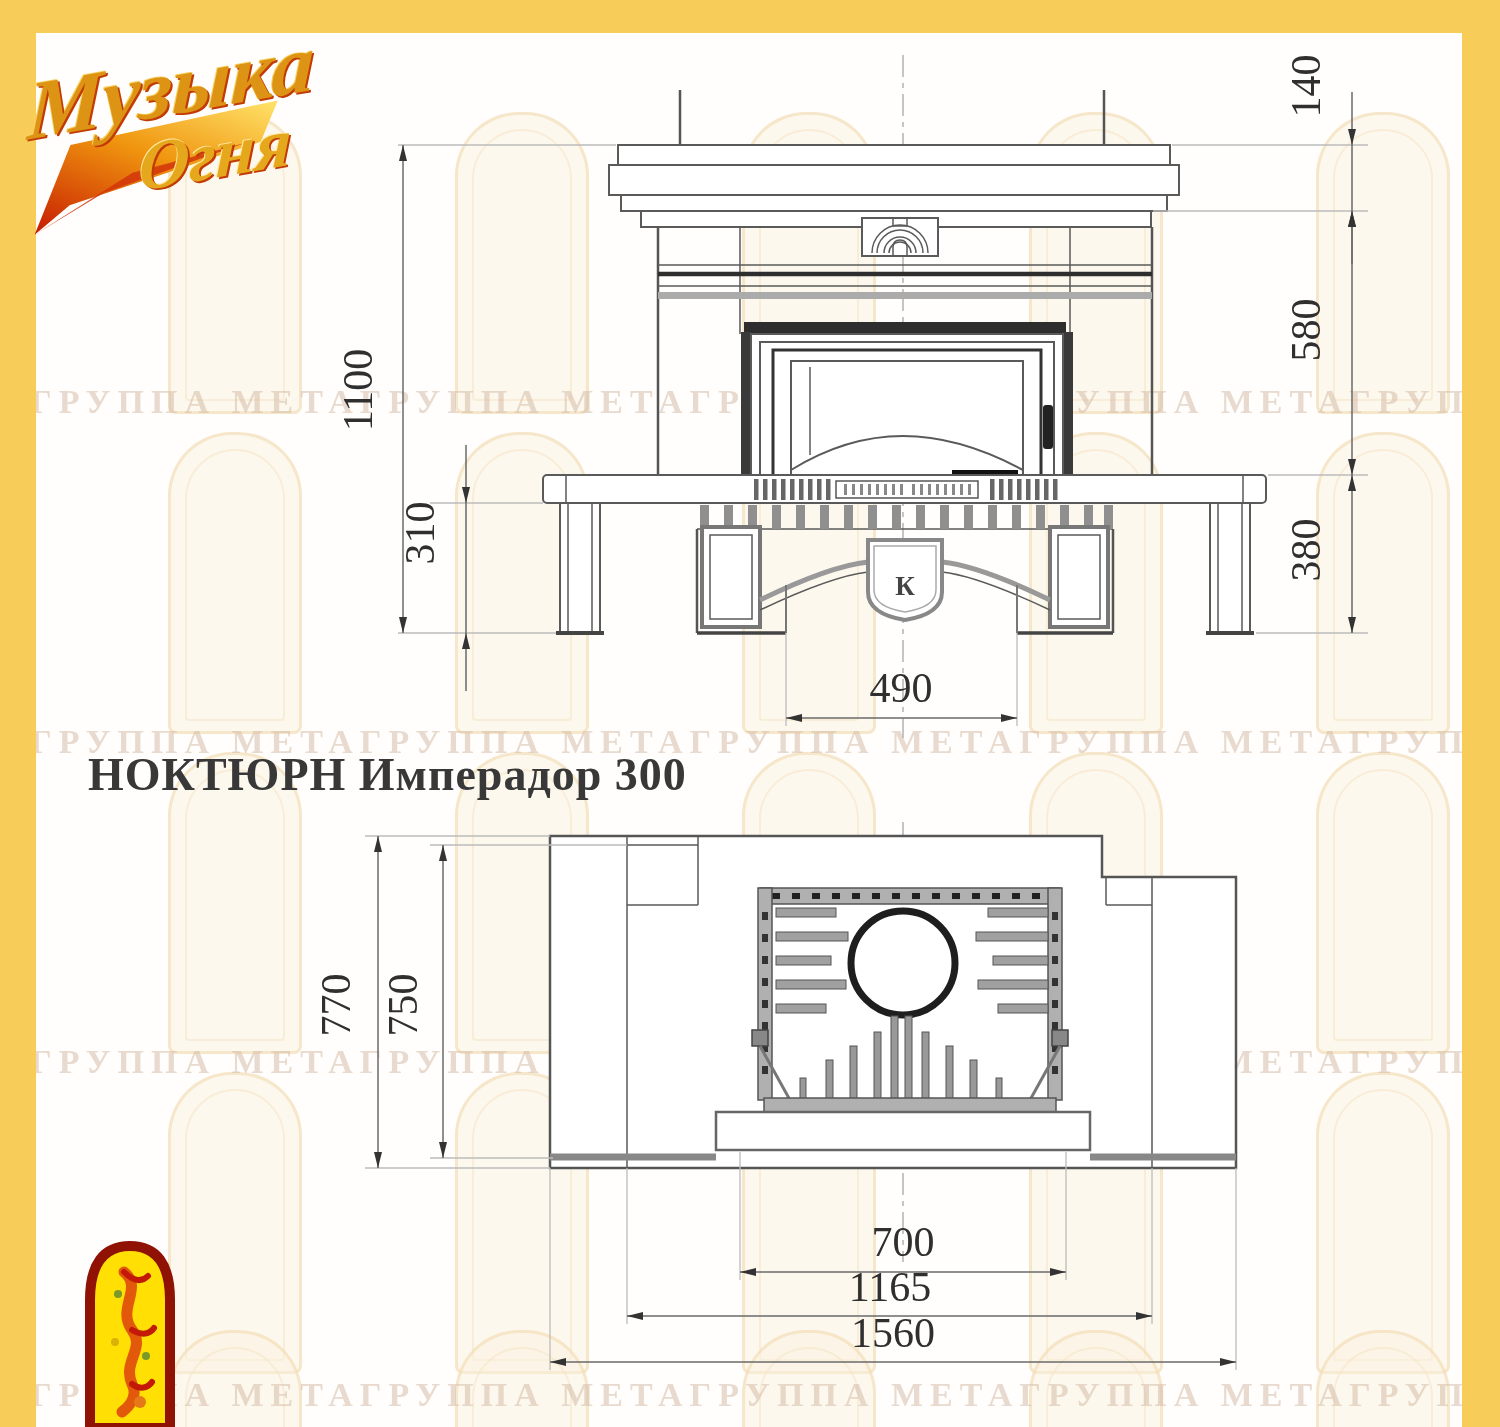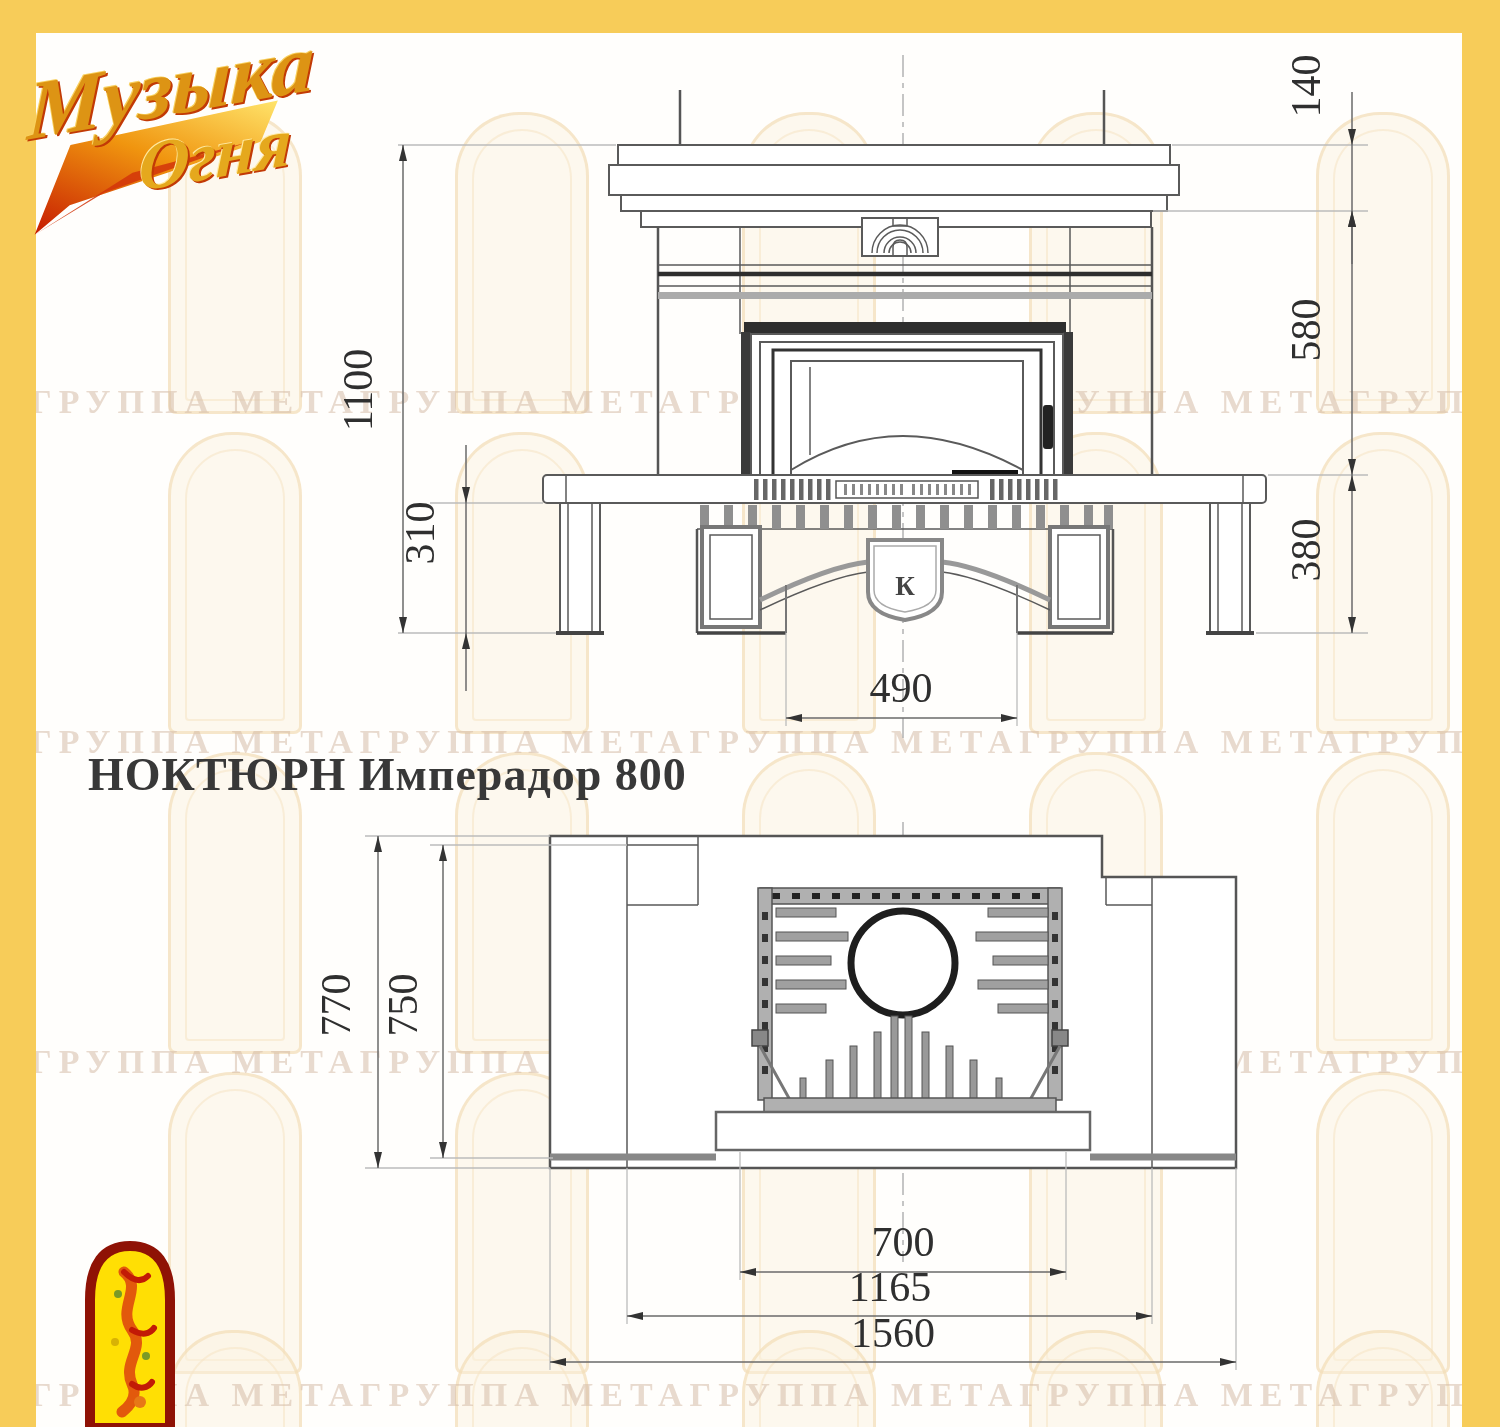--- a/index.html
+++ b/index.html
@@ -148,21 +148,21 @@
           <stop offset="1" stop-color="#ffe46b"></stop>
         </linearGradient>
       </defs>
       <polygon points="18,205 60,118 270,88 250,128 55,178" fill="url(#sw)"></polygon>
       <polygon points="18,205 120,150 235,128 90,168" fill="#d2350a" opacity=".85"></polygon>
     </svg>
     <span class="w1">Музыка</span>
     <span class="w2">Огня</span>
   </div>
 
-  <div class="title">НОКТЮРН Имперадор 800</div>
+  <div class="title">НОКТЮРН Имперадор 300</div>
 
   <svg class="draw" width="1500" height="1427" viewBox="0 0 1500 1427">
     <defs>
       <marker id="arr" viewBox="0 0 12 6" refX="12" refY="3" markerWidth="26" markerHeight="8" markerUnits="userSpaceOnUse" orient="auto-start-reverse">
         <path d="M0,0 L12,3 L0,6 Z" fill="#333"></path>
       </marker>
     </defs>
 
     <g>
       <path class="cl" d="M903 55 V738"></path>

